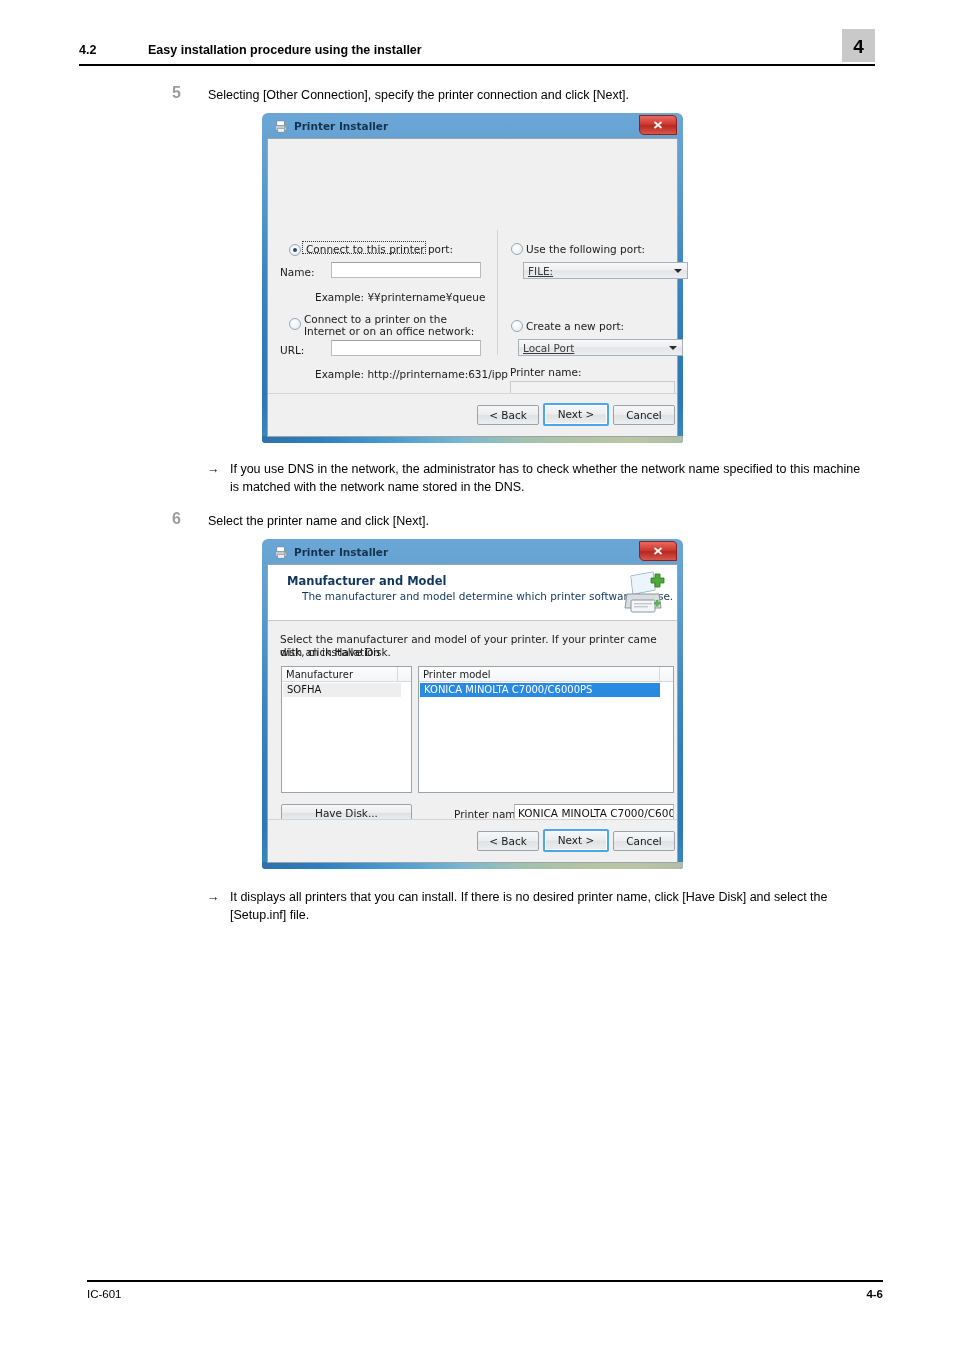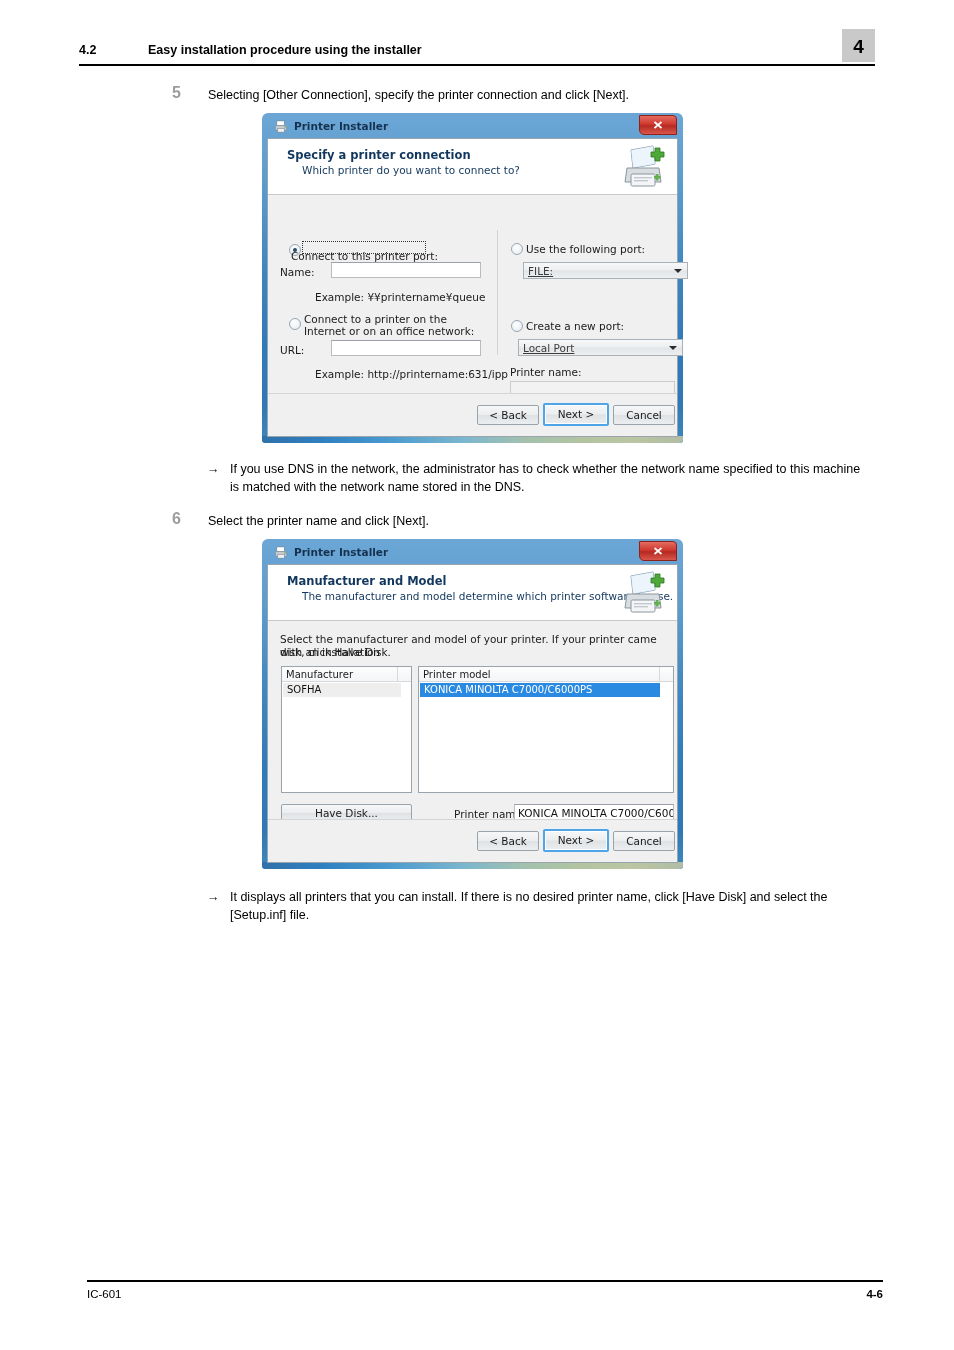--- a/index.html
+++ b/index.html
@@ -415,44 +415,28 @@
     <div class="dlg-title-text">Printer Installer</div>
     <div class="dlg-close">
       <svg viewBox="0 0 14 12" width="14" height="12" style="margin-top:3px;">
         <path d="M3.5 3 L10.5 9 M10.5 3 L3.5 9" stroke="#ffffff" stroke-width="1.7" fill="none"></path>
       </svg>
     </div>
   </div>
 
   <div class="dlg-body">
 
-    <div class="dlg-banner">
-      <div class="dlg-banner-title">Specify a printer connection</div>
-      <div class="dlg-banner-sub">Which printer do you want to connect to?</div>
-      <div class="dlg-banner-icon">
-        <svg viewBox="0 0 44 45" width="44" height="45">
-          <polygon points="10,6 32,2 34,20 12,24" fill="#ffffff" stroke="#7f98ae" stroke-width="1"></polygon>
-          <polygon points="10,6 32,2 34,20 12,24" fill="#e9f2fb" opacity="0.8"></polygon>
-          <path d="M6 24 L38 24 L40 38 L4 38 Z" fill="#d7dde1" stroke="#8b959c" stroke-width="1"></path>
-          <rect x="10" y="30" width="24" height="12" rx="1.5" fill="#f3f5f7" stroke="#8b959c" stroke-width="1"></rect>
-          <rect x="13" y="33" width="18" height="1.4" fill="#c3c9ce"></rect>
-          <rect x="13" y="36" width="14" height="1.4" fill="#c3c9ce"></rect>
-          <path d="M34 4 h5 v4 h4 v5 h-4 v4 h-5 v-4 h-4 v-5 h4 z" fill="#4fa83a" stroke="#2f7a20" stroke-width="0.8"></path>
-          <path d="M35 30 h2.5 v2 h2 v2.5 h-2 v2 h-2.5 v-2 h-2 v-2.5 h2 z" fill="#4fa83a" opacity="0.85"></path>
-        </svg>
-      </div>
-    </div>
 
     <div style="position:absolute; left:0; right:0; top:57px; bottom:42px; background:#f0f0f0;">
 
       <div class="w-panel-sep" style="left:229px; top:34px; width:1px; height:125px;"></div>
 
       <div class="w-radio checked" style="left:21px; top:48px;"></div>
       <div class="w-focus" style="left:34px; top:45px; width:124px; height:13px;"></div>
-      <span class="w-label" style="left:23px; top:47px;margin-top:7px;">Connect to this printer port:</span>
+      <span class="w-label" style="left:38px; top:47px;">Connect to this printer port:</span>
 
       <span class="w-label" style="left:12px; top:70px;">Name:</span>
       <div class="w-input" style="left:63px; top:66px; width:150px; height:16px;"></div>
 
       <span class="w-label" style="left:47px; top:95px;">Example: ¥¥printername¥queue</span>
 
       <div class="w-radio" style="left:21px; top:122px;"></div>
       <span class="w-label w-label-wrap" style="left:36px; top:117px; width:180px;">Connect to a printer on the Internet or on an office network:</span>
 
       <span class="w-label" style="left:12px; top:148px;">URL:</span>

